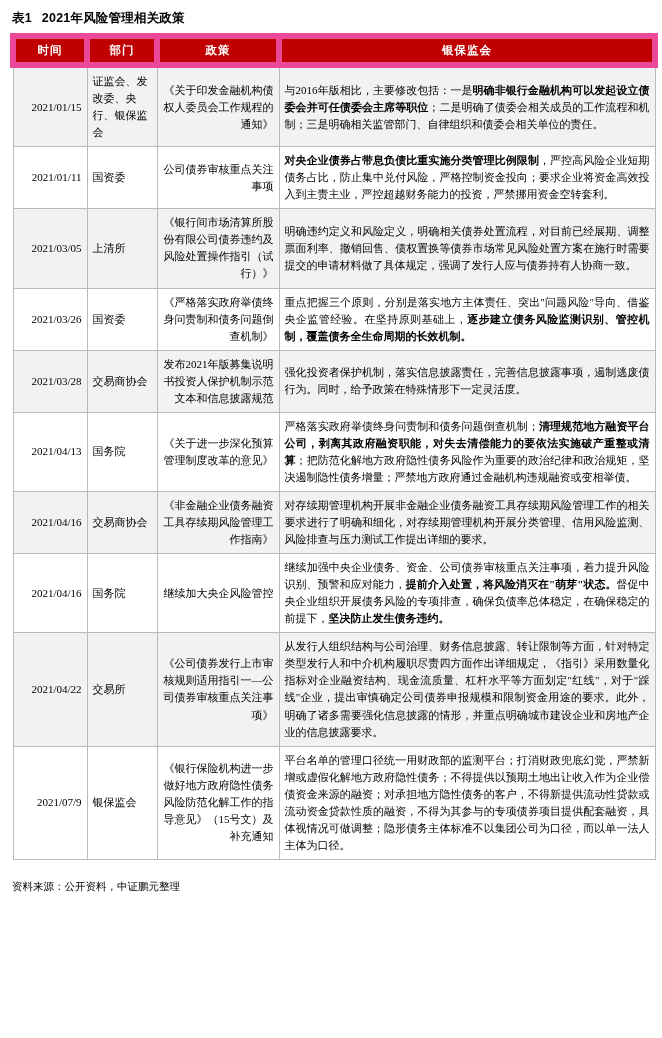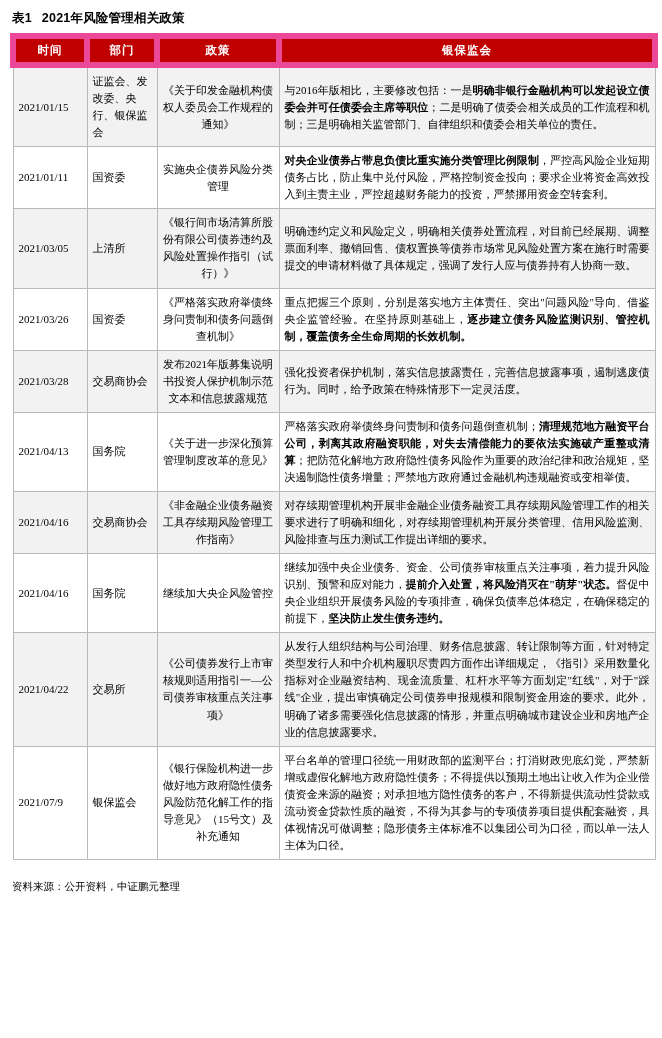--- a/index.html
+++ b/index.html
@@ -49,30 +49,30 @@
   table.policy td {
     border: 1px solid #b9b9b9;
     font-size: 11px;
     line-height: 1.55;
     padding: 5px 5px;
     vertical-align: middle;
   }
   table.policy tr.odd td { background: #f2f2f2; }
   table.policy tr.even td { background: #ffffff; }
   td.time {
-    text-align: left;
+    text-align: right;
     white-space: nowrap;
     font-size: 10.5px;
     margin-left: 16px;
   }
   td.dept {
     font-size: 11px;
   }
   td.policy-name {
-    text-align: center;
+    text-align: right;
     font-size: 11px;
   }
   td.main {
     text-align: justify;
     font-size: 11px;
     vertical-align: top;
     line-height: 1.6;
     margin-left: 48px;
   }
   td.main b { font-weight: bold; }
@@ -111,21 +111,21 @@
     <tbody id="tbody">
         <tr class="odd">
           <td class="time">2021/01/15</td>
           <td class="dept">证监会、发改委、央行、银保监会</td>
           <td class="policy-name">《关于印发金融机构债权人委员会工作规程的通知》</td>
           <td class="main"><span>与2016年版相比，主要修改包括：一是</span><b>明确非银行金融机构可以发起设立债委会并可任债委会主席等职位</b><span>；二是明确了债委会相关成员的工作流程和机制；三是明确相关监管部门、自律组织和债委会相关单位的责任。</span></td>
         </tr>
         <tr class="even">
           <td class="time">2021/01/11</td>
           <td class="dept">国资委</td>
-          <td class="policy-name">实施央企债券风险分类管理</td>
+          <td class="policy-name">公司债券审核重点关注事项</td>
           <td class="main"><b>对央企业债券占带息负债比重实施分类管理比例限制</b><span>，严控高风险企业短期债务占比，防止集中兑付风险，严格控制资金投向；要求企业将资金高效投入到主责主业，严控超越财务能力的投资，严禁挪用资金空转套利。</span></td>
         </tr>
         <tr class="odd">
           <td class="time">2021/03/05</td>
           <td class="dept">上清所</td>
           <td class="policy-name">《银行间市场清算所股份有限公司债券违约及风险处置操作指引（试行）》</td>
           <td class="main"><span>明确违约定义和风险定义，明确相关债券处置流程，对目前已经展期、调整票面利率、撤销回售、债权置换等债券市场常见风险处置方案在施行时需要提交的申请材料做了具体规定，强调了发行人应与债券持有人协商一致。</span></td>
         </tr>
         <tr class="even">
           <td class="time">2021/03/26</td>

